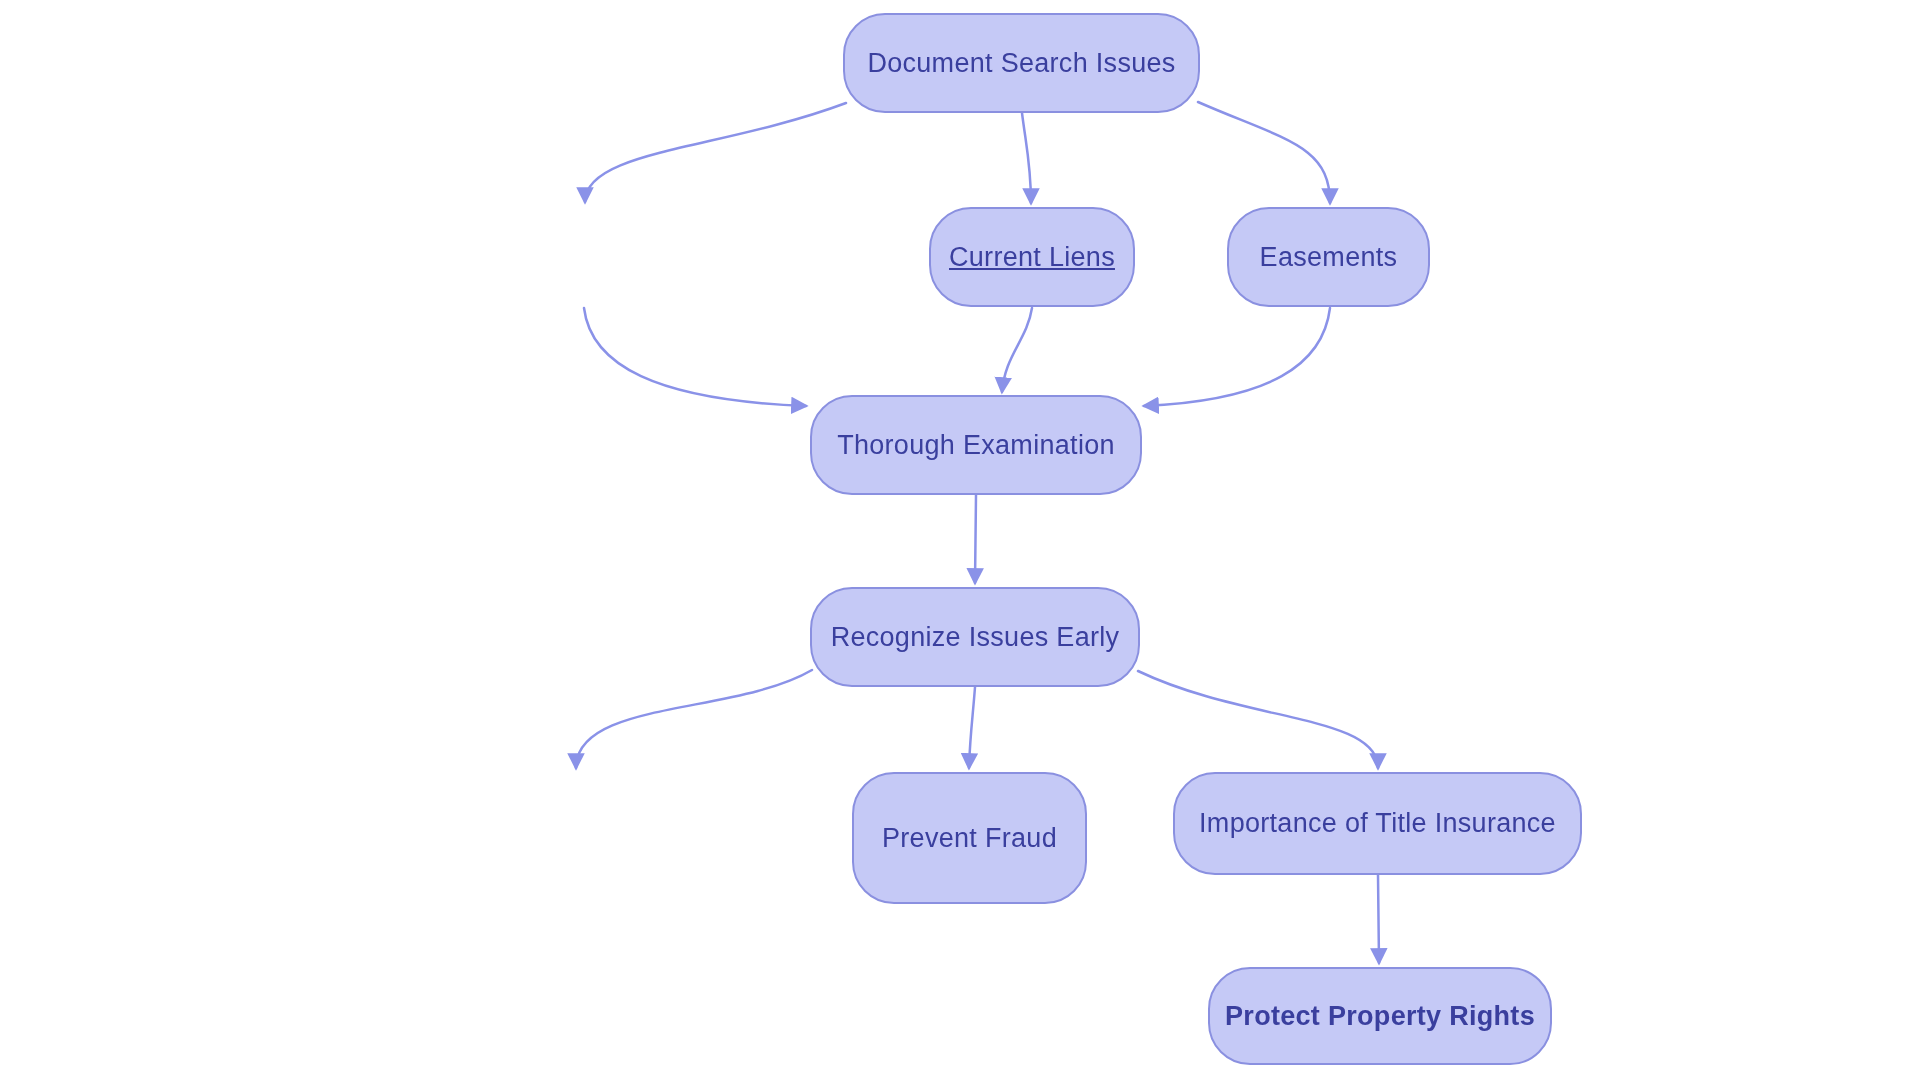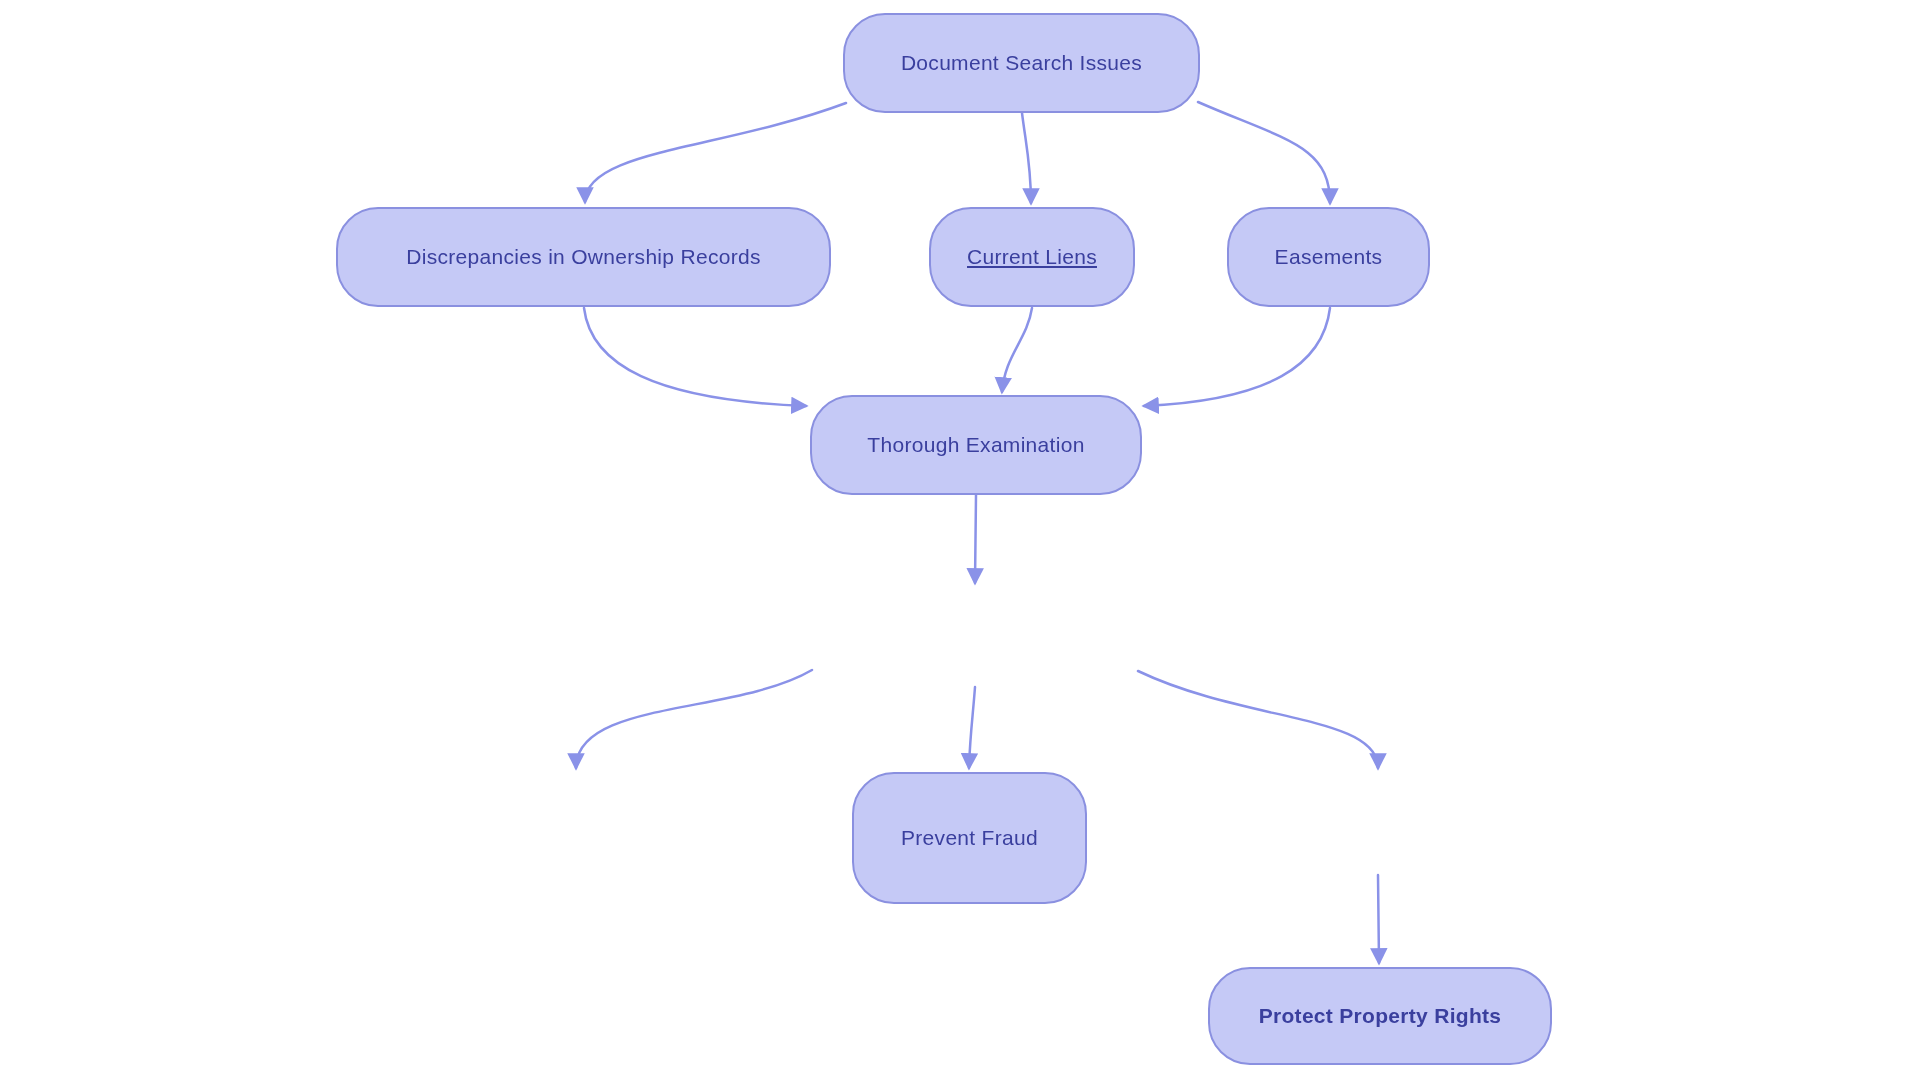--- a/index.html
+++ b/index.html
@@ -31,21 +31,21 @@
   .arrowhead-fill {
     fill: var(--edge-color, #8a92e8);
   }
   .node {
     position: absolute;
     box-sizing: border-box;
     background: var(--node-fill, #c5c9f6);
     border: 2px solid var(--node-border, #8a90e0);
     border-radius: 42px;
     color: var(--node-text, #3a3f9e);
-    font-size: 21px;
+    font-size: 27px;
     letter-spacing: 0.3px;
     display: flex;
     align-items: center;
     justify-content: center;
     text-align: center;
     white-space: nowrap;
   }
 </style>
 </head>
 <body style="background: rgb(255, 255, 255);">
@@ -67,28 +67,29 @@
     <path class="edge" marker-end="url(#arrow)" d="M 1330 308 C 1323 365, 1270 400, 1144 406"></path>
     <path class="edge" marker-end="url(#arrow)" d="M 976 495 L 975 583"></path>
     <path class="edge" marker-end="url(#arrow)" d="M 812 670 C 735 715, 576 700, 576 768"></path>
     <path class="edge" marker-end="url(#arrow)" d="M 975 687 C 973 715, 970 735, 969 768"></path>
     <path class="edge" marker-end="url(#arrow)" d="M 1138 671 C 1245 722, 1378 715, 1378 768"></path>
     <path class="edge" marker-end="url(#arrow)" d="M 1378 875 L 1379 963"></path>
   </svg>
 
   <div class="node" style="left:843px;  top:13px;  width:357px; height:100px;">Document Search Issues</div>
 
-  <div class="node" style="left:336px;  top:207px; width:495px; height:100px;">Discrepancies in Ownership Records</div>
 
   <div class="node" style="left:929px;  top:207px; width:206px; height:100px;text-decoration:underline;">Current Liens</div>
 
   <div class="node" style="left:1227px; top:207px; width:203px; height:100px;">Easements</div>
 
   <div class="node" style="left:810px;  top:395px; width:332px; height:100px;">Thorough Examination</div>
 
+  <div class="node" style="left:810px;  top:587px; width:330px; height:100px;">Recognize Issues Early</div>
 
 
   <div class="node" style="left:852px;  top:772px; width:235px; height:132px;">Prevent Fraud</div>
 
+  <div class="node" style="left:1173px; top:772px; width:409px; height:103px;">Importance of Title Insurance</div>
 
   <div class="node" style="left:1208px; top:967px; width:344px; height:98px;font-weight:bold;">Protect Property Rights</div>
 
 </div>
 
 </body></html>

